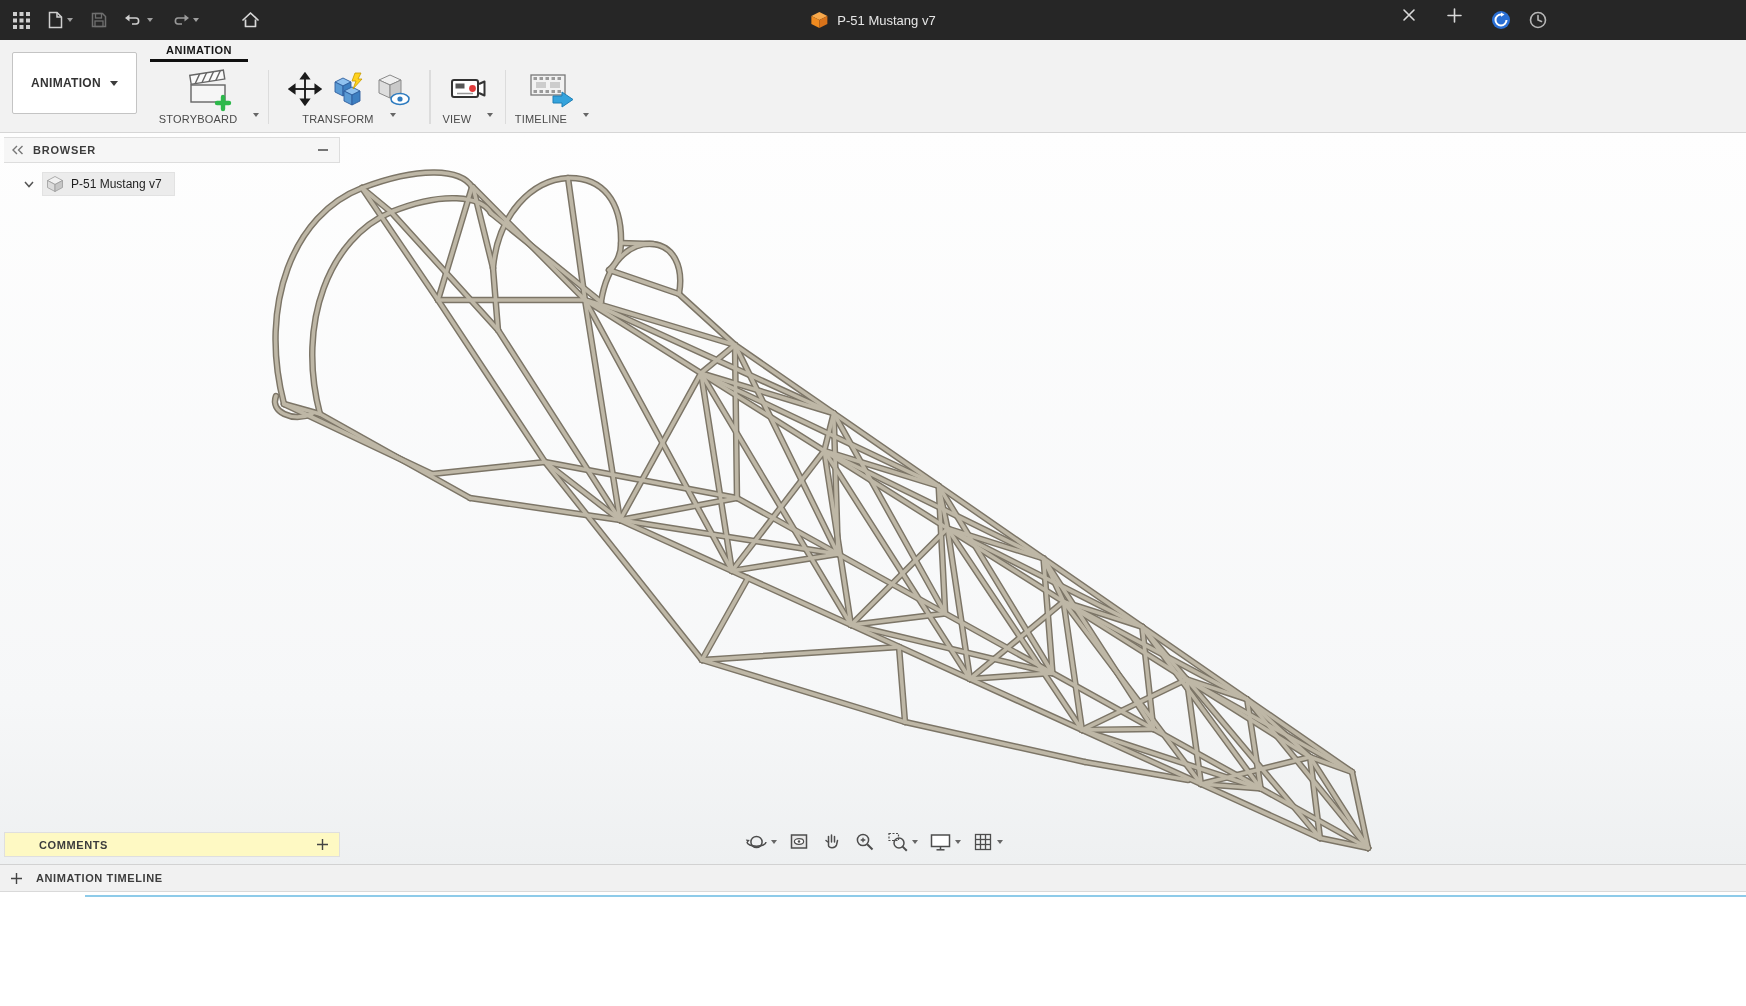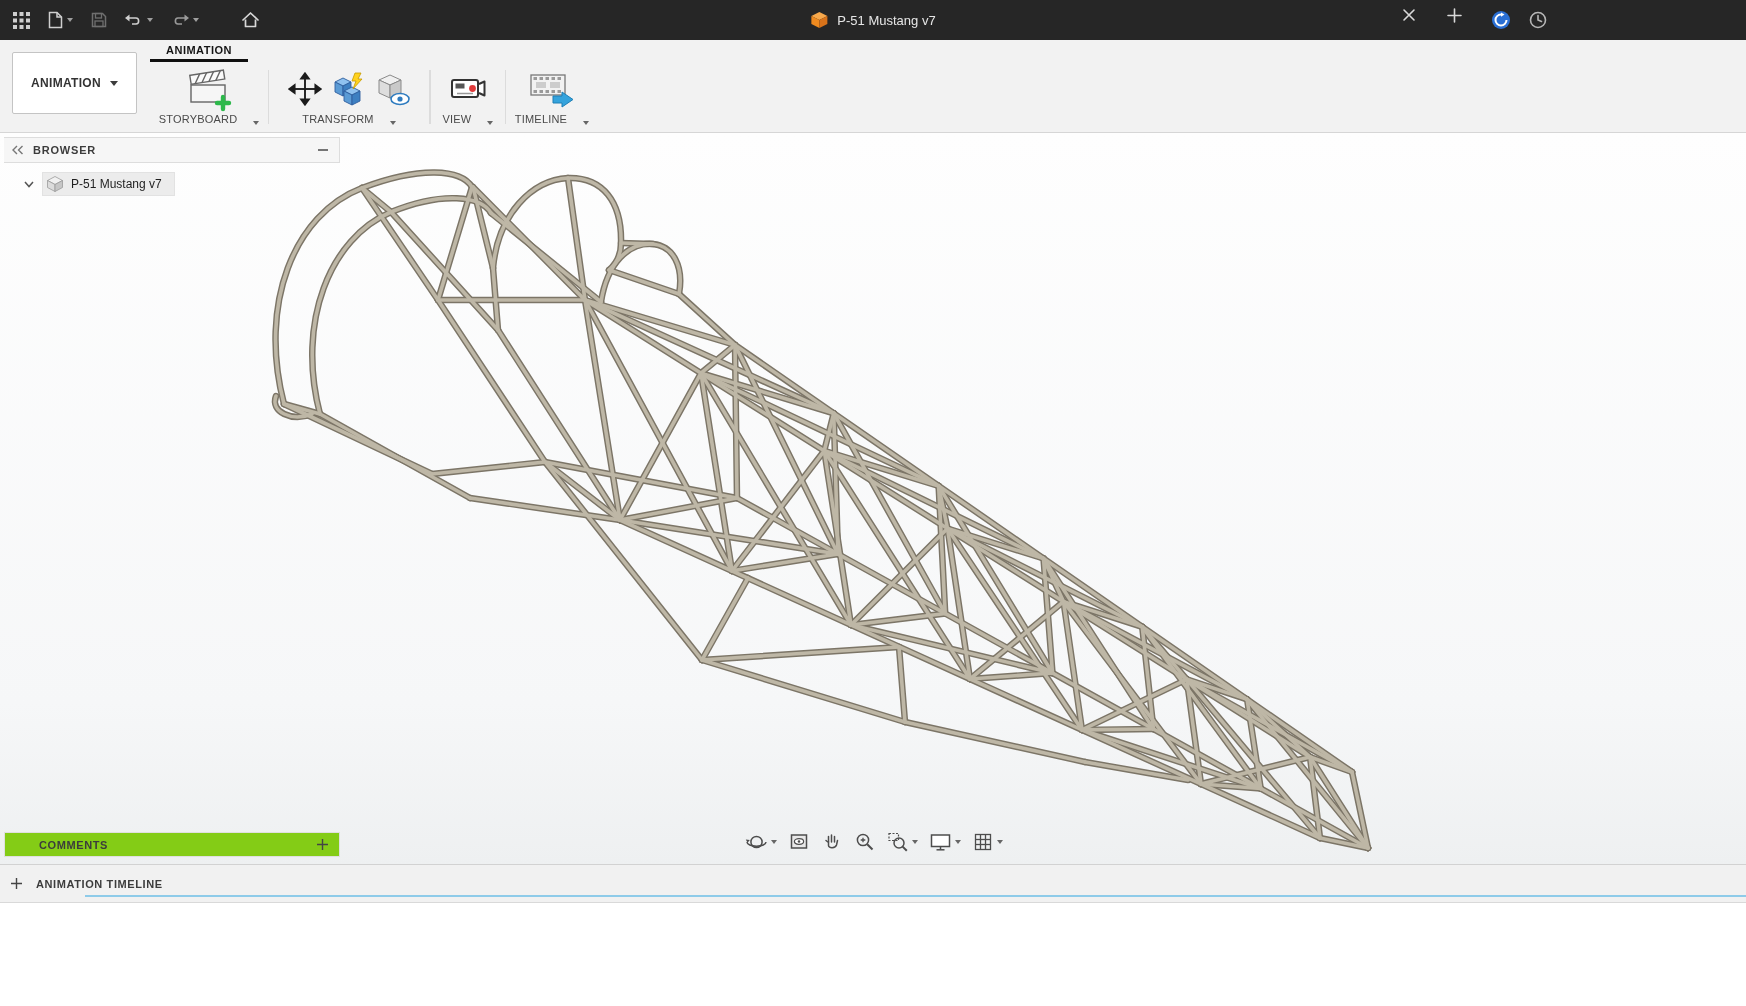--- a/index.html
+++ b/index.html
@@ -21,21 +21,21 @@
 
   
   .ribbon{position:absolute;top:40px;left:0;width:1746px;height:93px;background:#f2f2f2;border-bottom:1px solid #d6d6d6;z-index:40}
   .workspace-btn{position:absolute;left:12px;top:12px;width:125px;height:62px;background:#fff;border:1px solid #c4c4c4;border-radius:2px;display:flex;align-items:center;justify-content:center;gap:9px;font-size:12px;font-weight:700;color:#333;letter-spacing:.3px;cursor:pointer;font-family:"Liberation Sans",sans-serif}
   .tabs{position:absolute;left:150px;top:0;height:22px;display:flex;align-items:flex-end}
   .tab{font-size:11px;font-weight:700;color:#141414;letter-spacing:.5px;padding:4px 16px 3px;border-bottom:3px solid #101010;cursor:pointer}
   .groups{position:absolute;left:150px;top:22px;height:70px;display:flex;align-items:stretch}
   .group{display:flex;flex-direction:column;align-items:center;justify-content:space-between;padding:2px 0 7px}
   .g-storyboard{width:118px}.g-transform{width:160px}.g-annotation{width:124px}.g-view{width:74px}.g-publish{width:92px}
   .group-icons{flex:1;display:flex;align-items:center;justify-content:center;gap:8px}
-  .group-label{font-size:11px;color:#4a4a4a;display:flex;align-items:flex-end;gap:16px;letter-spacing:.2px;cursor:pointer;background:none;border:none;font-family:"Liberation Sans",sans-serif}
+  .group-label{font-size:11px;color:#4a4a4a;display:flex;align-items:flex-start;gap:16px;letter-spacing:.2px;cursor:pointer;background:none;border:none;font-family:"Liberation Sans",sans-serif}
   .vsep{width:1px;background:#dcdcdc;margin:8px 0}
   .icon-btn{background:none;border:none;cursor:pointer;padding:0}
 
   
   .canvas{position:absolute;top:133px;left:0;width:1746px;height:731px;background:linear-gradient(180deg,#fefefe 0%,#f6f7f8 78%,#eef0f1 100%);z-index:1}
   #model-svg{position:absolute;top:-133px;left:0;pointer-events:none}
 
   
   .browser{position:absolute;left:4px;top:137px;width:336px;z-index:20}
   .browser-header{height:26px;background:rgba(246,246,246,.95);border:1px solid #ddd;border-left:none;display:flex;align-items:center;padding:0 10px 0 6px}
@@ -46,25 +46,25 @@
   .tree-row.root{padding-left:18px}
   .tree-row.child{padding-left:40px}
   .tree-chip{display:flex;align-items:center;gap:7px;background:#ececec;padding:2px 12px 2px 3px;border:1px solid #e2e2e2}
   .tree-label{font-size:12px;color:#1f1f1f}
 
   
   .navbar{position:absolute;left:742px;top:828px;height:28px;display:flex;align-items:center;gap:5px;z-index:20}
   .nav-btn{background:none;border:none;display:flex;align-items:center;gap:3px;padding:2px 3px;cursor:pointer}
 
   
-  .comments-bar{position:absolute;left:4px;top:832px;width:336px;height:25px;background:#84cc16;border:1px solid #dfdfdf;display:flex;align-items:center;padding:0 10px 0 34px;z-index:20;cursor:pointer}
+  .comments-bar{position:absolute;left:4px;top:832px;width:336px;height:25px;background:#fef9c3;border:1px solid #dfdfdf;display:flex;align-items:center;padding:0 10px 0 34px;z-index:20;cursor:pointer}
   .comments-label{flex:1;font-size:11px;font-weight:700;color:#3c3c3c;letter-spacing:.6px}
 
   
-  .timeline-bar{position:absolute;left:0;top:864px;width:1746px;height:39px;background:#f1f1f1;border-top:1px solid #d2d2d2;border-bottom:1px solid #d9d9d9;display:flex;align-items:center;padding-left:10px;z-index:20;cursor:pointer}
+  .timeline-bar{position:absolute;left:0;top:864px;width:1746px;height:28px;background:#f1f1f1;border-top:1px solid #d2d2d2;border-bottom:1px solid #d9d9d9;display:flex;align-items:center;padding-left:10px;z-index:20;cursor:pointer}
   .timeline-label{font-size:11px;font-weight:700;color:#3c3c3c;letter-spacing:.6px;margin-left:13px}
   .scrub-line{position:absolute;left:85px;top:895px;width:1661px;height:2px;background:#8ecbe9;z-index:20}
 </style>
 </head>
 <body>
 
 <div class="app">
 
   <header class="titlebar">
     <div class="tb-left">

